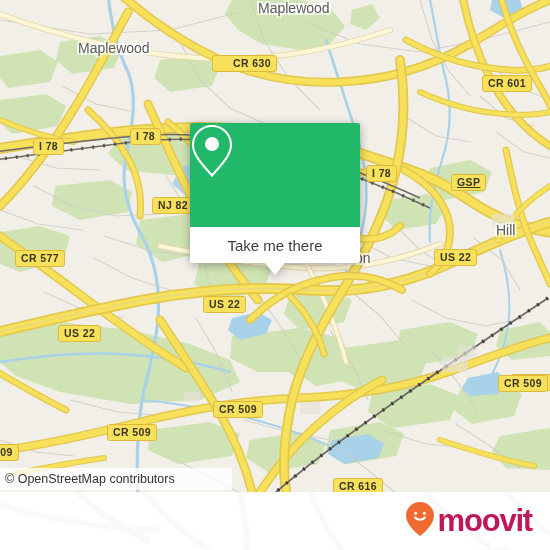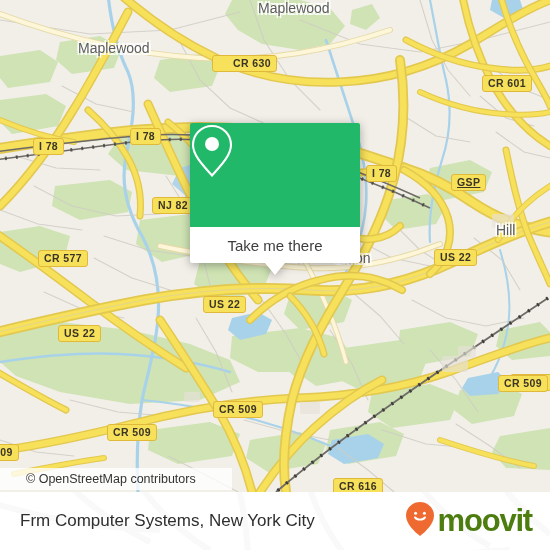--- a/index.html
+++ b/index.html
@@ -84,42 +84,42 @@
   }
 
   
   #attrib{
     position:absolute;left:0;top:468px;width:232px;height:22px;
     background:rgba(255,255,255,.78);
     display:flex;align-items:center;
     z-index:30;
   }
   #attrib span{
-    padding-left:26px;color:#333;font-size:12.5px;
+    padding-left:5px;color:#333;font-size:12.5px;
     font-family:"Liberation Sans","DejaVu Sans",sans-serif;
   }
 
   
   #footer{
     position:absolute;left:0;top:492px;width:550px;height:58px;
     background:#ffffff;overflow:hidden;
   }
   #footer-bg{position:absolute;left:0;top:-30px;opacity:.10;}
   #footer-title{
     position:absolute;left:20px;top:0;height:58px;
     display:flex;align-items:center;
     color:#2f2f2f;font-size:17px;
     font-family:"Liberation Sans","DejaVu Sans",sans-serif;
   }
   #brand{
     position:absolute;right:18px;top:0;height:58px;
     display:flex;align-items:center;gap:3px;
   }
   #brand-word{
-    color:#4d7c0f;font-size:31px;font-weight:bold;letter-spacing:-1.2px;
+    color:#be185d;font-size:31px;font-weight:bold;letter-spacing:-1.2px;
     font-family:"Liberation Sans","DejaVu Sans",sans-serif;
   }
 </style>
 </head>
 <body>
 
 <div id="app">
 
   <div id="map">
 
@@ -331,21 +331,21 @@
     <div class="place" style="left:334px;top:250px;">Union</div>
     <div class="place" style="left:496px;top:222px;">Hill</div>
 
     <div class="shield" style="left:212px;top:55px;padding-left:20px;">CR 630</div>
     <div class="shield" style="left:438px;top:75px;margin-left:44px;">CR 601</div>
     <div class="shield" style="left:130px;top:128px;">I 78</div>
     <div class="shield" style="left:33px;top:138px;">I 78</div>
     <div class="shield" style="left:366px;top:165px;">I 78</div>
     <div class="shield" style="left:451px;top:174px;text-decoration:underline;">GSP</div>
     <div class="shield" style="left:152px;top:197px;">NJ 82</div>
-    <div class="shield" style="left:38px;top:250px;">CR 577</div>
+    <div class="shield" style="left:15px;top:250px;">CR 577</div>
     <div class="shield" style="left:434px;top:249px;">US 22</div>
     <div class="shield" style="left:203px;top:296px;">US 22</div>
     <div class="shield" style="left:58px;top:325px;">US 22</div>
     <div class="shield" style="left:510px;top:374px;">NJ 82</div>
     <div class="shield" style="left:213px;top:401px;">CR 509</div>
     <div class="shield" style="left:498px;top:375px;">CR 509</div>
     <div class="shield" style="left:107px;top:424px;">CR 509</div>
     <div class="shield" style="left:333px;top:432px;margin-top:46px;">CR 616</div>
     <div class="shield" style="left:-12px;top:444px;">509</div>
 
@@ -377,23 +377,20 @@
         <path d="M230 -10 C244 40 250 80 248 120"></path>
         <path d="M300 -10 C310 40 330 80 360 110"></path>
         <path d="M400 -10 C420 30 450 62 490 84"></path>
         <path d="M-10 40 C40 56 100 66 160 68"></path>
         <path d="M-10 96 C60 104 140 106 220 102"></path>
         <path d="M330 120 C380 104 440 92 510 88"></path>
         <path d="M480 -10 C500 24 524 52 550 72"></path>
       </g>
     </svg>
 
-    <div id="footer-title">
-      <span>Frm Computer Systems, New York City</span>
-    </div>
 
     <div id="brand">
       <span>
         <svg width="30" height="36" viewBox="0 0 30 36" aria-hidden="true">
           <path d="M15 1 C7.3 1 1 7.1 1 14.6 C1 23 10 31.5 15 35 C20 31.5 29 23 29 14.6 C29 7.1 22.7 1 15 1 Z" fill="#ef6a30"></path>
           <circle cx="10.6" cy="12.2" r="1.5" fill="#ffffff"></circle>
           <circle cx="19.4" cy="12.2" r="1.5" fill="#ffffff"></circle>
           <path d="M10 16.4 C12 19.4 18 19.4 20 16.4" stroke="#ffffff" stroke-width="1.9" fill="none" stroke-linecap="round"></path>
         </svg>
       </span>

